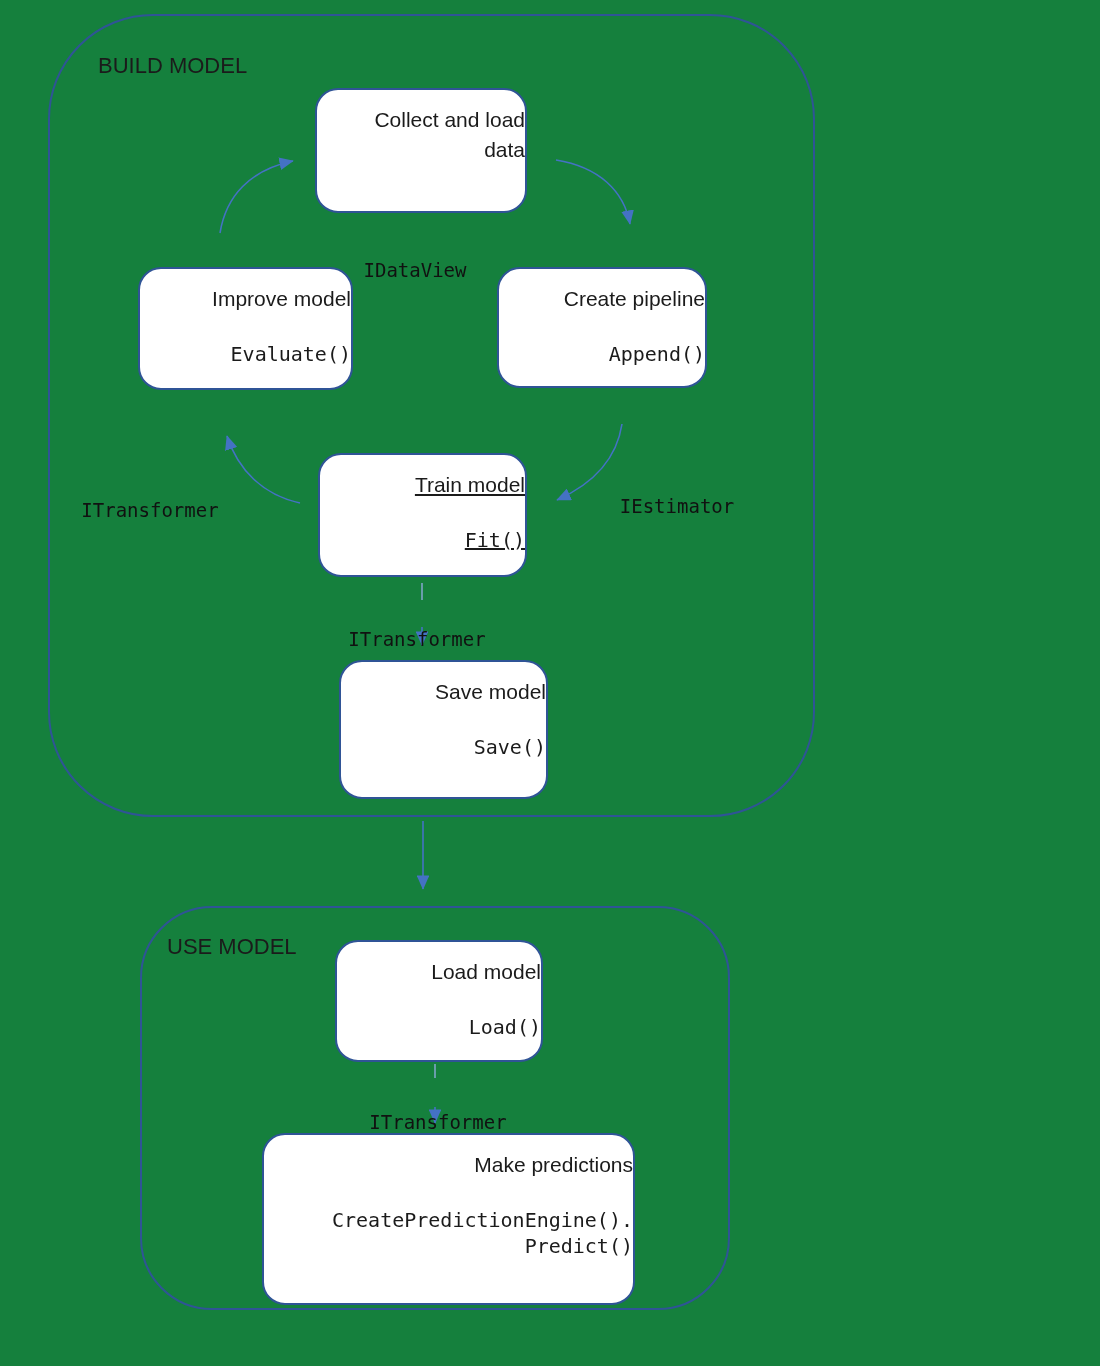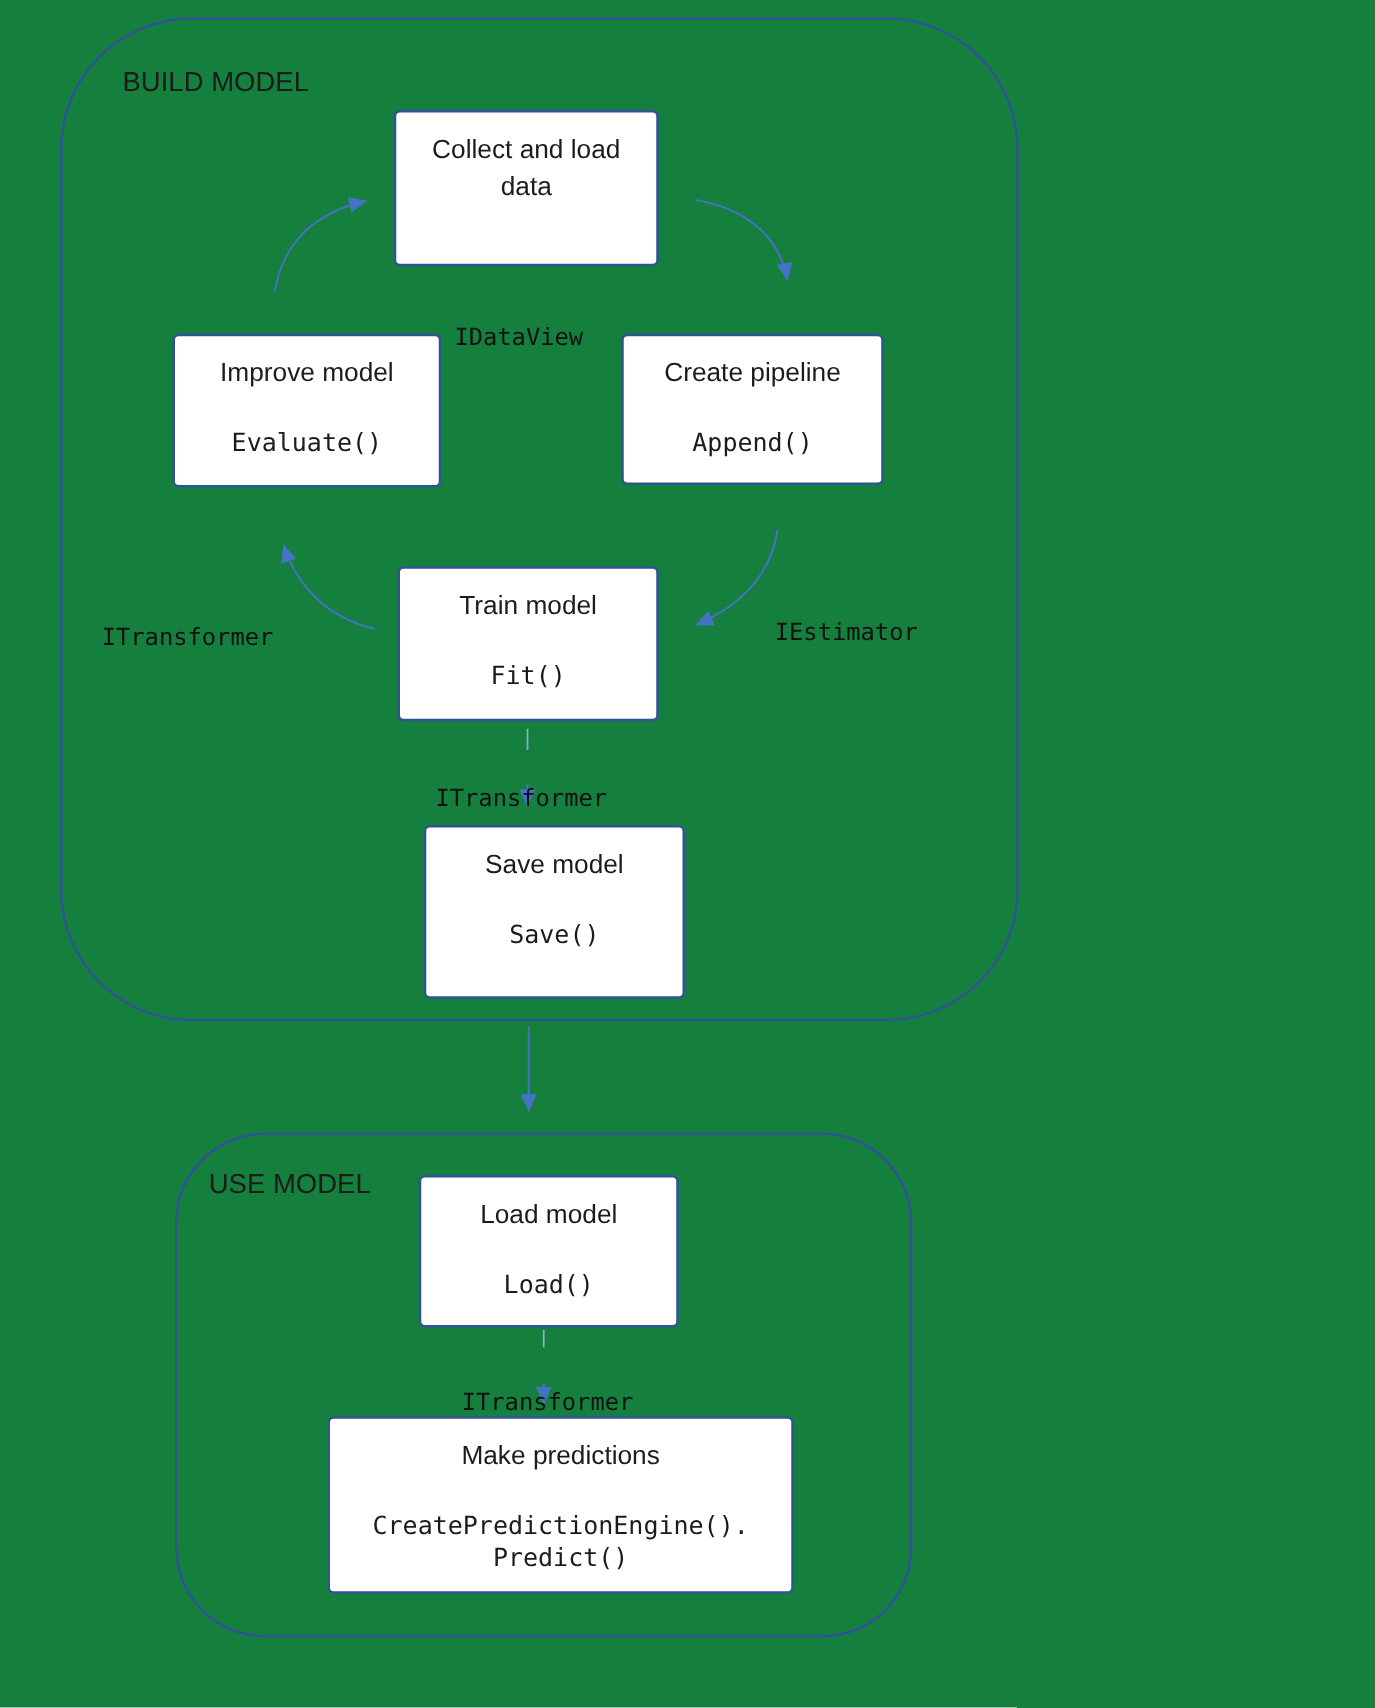--- a/index.html
+++ b/index.html
@@ -45,44 +45,44 @@
     font-size: 22px;
     line-height: 28px;
     color: var(--text-color);
     white-space: nowrap;
   }
   .section-label.build { left: 98px; top: 52px; }
   .section-label.use { left: 167px; top: 933px; }
   .node {
     position: absolute;
     border: 2px solid var(--border-blue);
-    border-radius: 5px;
+    border-radius: 23px;
     background: #ffffff;
-    text-align: center;
+    text-align: right;
     padding-top: 15px;
   }
   .node-title {
     font-size: 21px;
     line-height: 30px;
     white-space: pre-line;
   }
   .node-code {
     margin-top: 27px;
     font-family: "DejaVu Sans Mono", monospace;
     font-size: 20px;
     line-height: 26px;
     white-space: pre-line;
   }
   .node.collect { left: 315px; top: 88px;  width: 212px; height: 125px; }
   .node.improve { left: 138px; top: 267px; width: 215px; height: 123px; }
   .node.create  { left: 497px; top: 267px; width: 210px; height: 121px; }
-  .node.train   { left: 318px; top: 453px; width: 209px; height: 124px; }
+  .node.train   { left: 318px; top: 453px; width: 209px; height: 124px; text-decoration: underline; }
   .node.save    { left: 339px; top: 660px; width: 209px; height: 139px; }
   .node.load    { left: 335px; top: 940px; width: 208px; height: 122px; }
-  .node.predict { left: 262px; top: 1133px; width: 373px; height: 142px; }
+  .node.predict { left: 262px; top: 1133px; width: 373px; height: 172px; }
   .edge-label {
     position: absolute;
     transform: translate(-50%, -50%);
     font-family: "DejaVu Sans Mono", monospace;
     font-size: 19px;
     line-height: 24px;
     white-space: nowrap;
     color: #111111;
     margin-top: 28px;
   }

